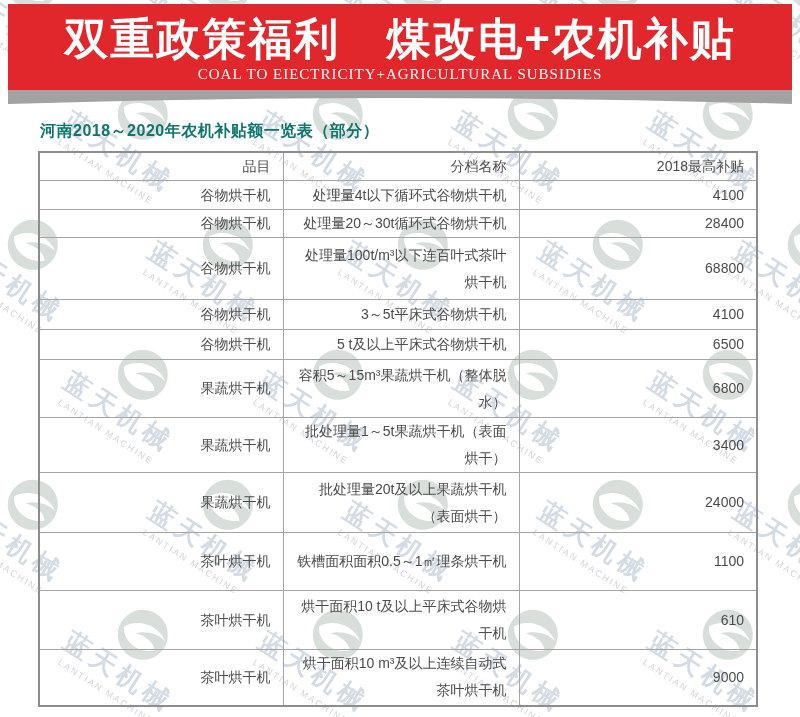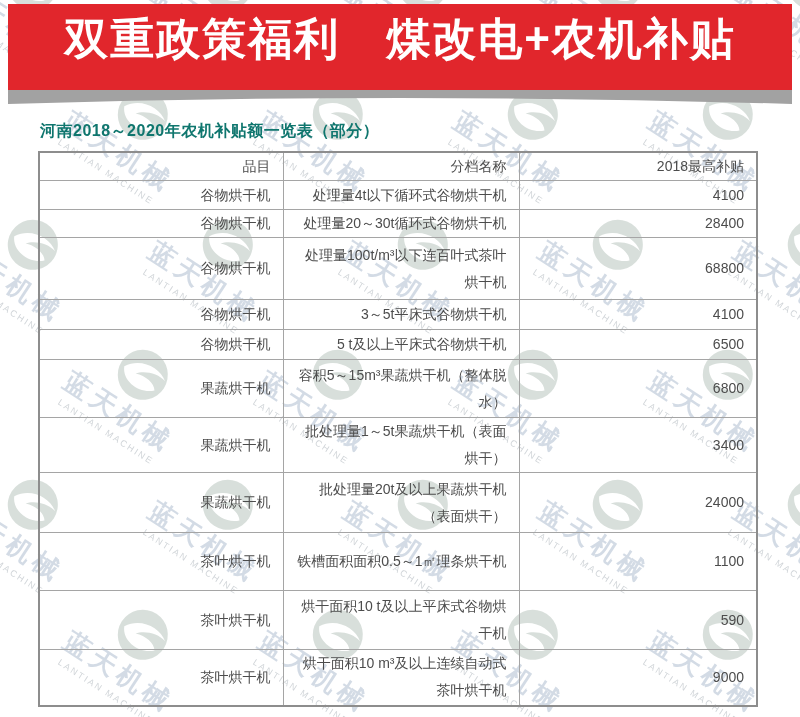--- a/index.html
+++ b/index.html
@@ -273,20 +273,21 @@
           <circle cx="27" cy="27" r="26" fill="currentColor"></circle>
           <path d="M6 30 C16 13 38 11 50 20 C40 17 26 22 20 30 C30 26 42 28 46 34 C36 45 13 45 6 30 Z" fill="#ffffff"></path>
         </svg>
         <div class="wm-cn">蓝天机械</div>
         <div class="wm-en">LANTIAN MACHINE</div>
       </div>
     </div>
 
   <header class="banner" style="background: rgb(225, 38, 44);">
     <div class="banner-title">双重政策福利　煤改电+农机补贴</div>
+    <div class="banner-subtitle">COAL TO EIECTRICITY+AGRICULTURAL SUBSIDIES</div>
   </header>
 
   <svg class="banner-shadow" width="784" height="16" viewBox="0 0 784 16">
     <path d="M0 0 H784 V14 Q392 2 0 14 Z" fill="#a2a2a2"></path>
   </svg>
 
   <main>
     <div class="table-caption">河南2018～2020年农机补贴额一览表（部分）</div>
 
     <table class="subsidy">
@@ -344,21 +345,21 @@
             <td>24000</td>
           </tr>
           <tr style="height: 58px;">
             <td>茶叶烘干机</td>
             <td>铁槽面积面积0.5～1㎡理条烘干机</td>
             <td>1100</td>
           </tr>
           <tr style="height: 59px;">
             <td>茶叶烘干机</td>
             <td>烘干面积10 t及以上平床式谷物烘干机</td>
-            <td>590</td>
+            <td>610</td>
           </tr>
           <tr style="height: 56px;">
             <td>茶叶烘干机</td>
             <td>烘干面积10 m³及以上连续自动式茶叶烘干机</td>
             <td>9000</td>
           </tr>
         </tbody>
     </table>
   </main>
 

